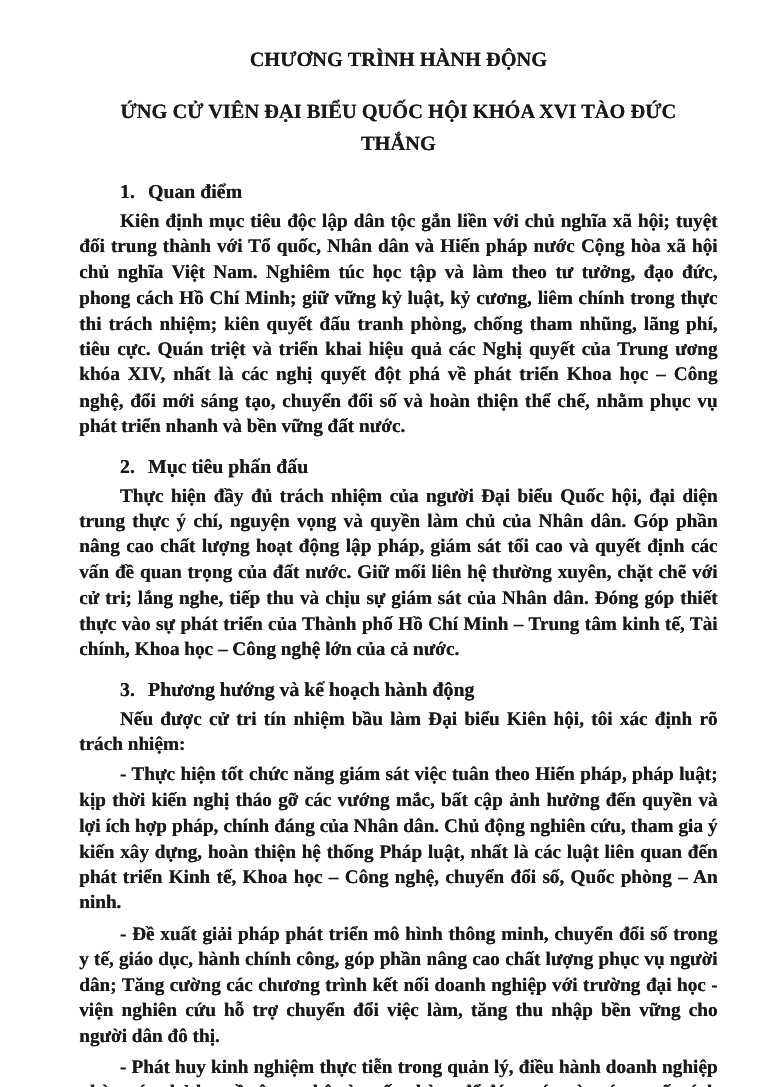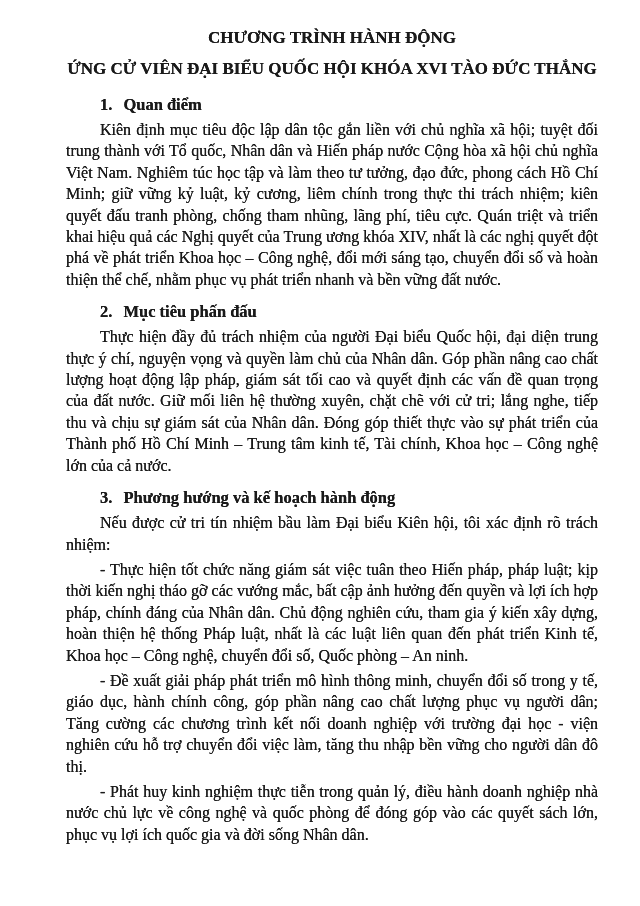--- a/index.html
+++ b/index.html
@@ -19,41 +19,42 @@
     padding: 20px 30px 0 54px;
     overflow: hidden;
     
     text-shadow: 0 0 0.3px currentColor;
   }
   .doc-title {
     text-align: center;
     font-weight: bold;
     font-size: 17px;
     line-height: 27px;
-    margin: 4px;
+    margin: 16px;
   }
   .sections {
     margin: 12px;
   }
   .heading {
     font-weight: bold;
     font-size: 16.5px;
     line-height: 21px;
     margin: 11px 0 1px 0;
     padding-left: 34px;
   }
   .heading .hnum {
     margin-right: 11px;
   }
   .sections p {
     margin: 4px 0 0 0;
     font-size: 16px;
     line-height: 21.4px;
     text-align: justify;
     text-indent: 34px;
+    font-weight: bold;
   }
 </style>
 </head>
 <body>
 
 <div class="page">
   <header>
     <div class="doc-title">CHƯƠNG TRÌNH HÀNH ĐỘNG</div>
     <div class="doc-title">ỨNG CỬ VIÊN ĐẠI BIỂU QUỐC HỘI KHÓA XVI TÀO ĐỨC THẮNG</div>
   </header>

